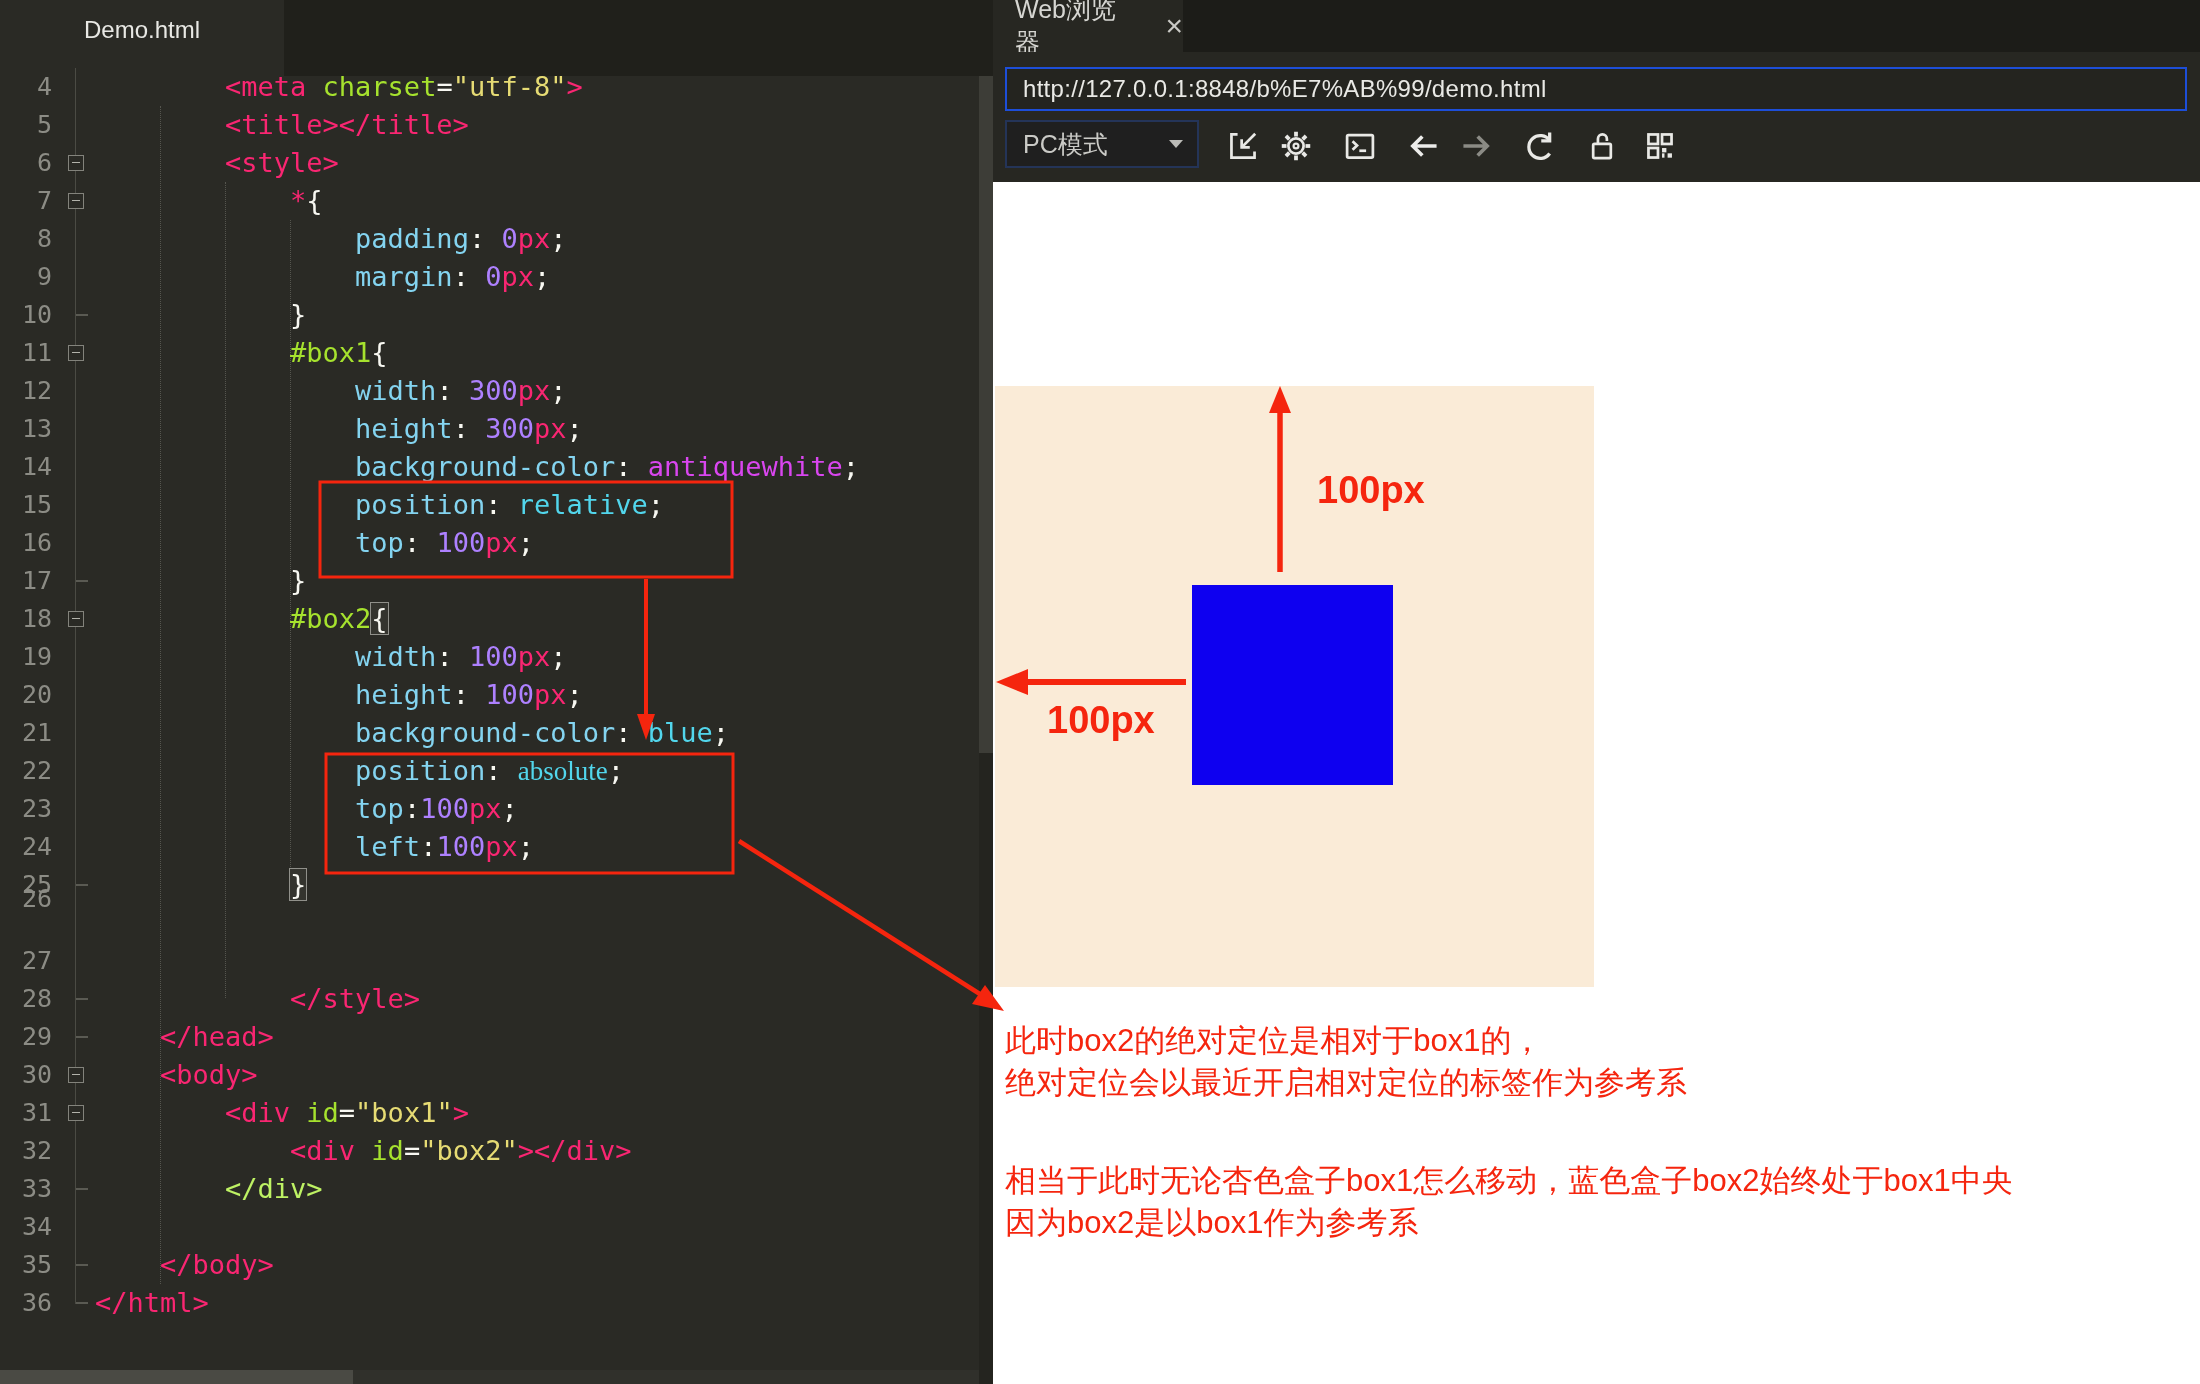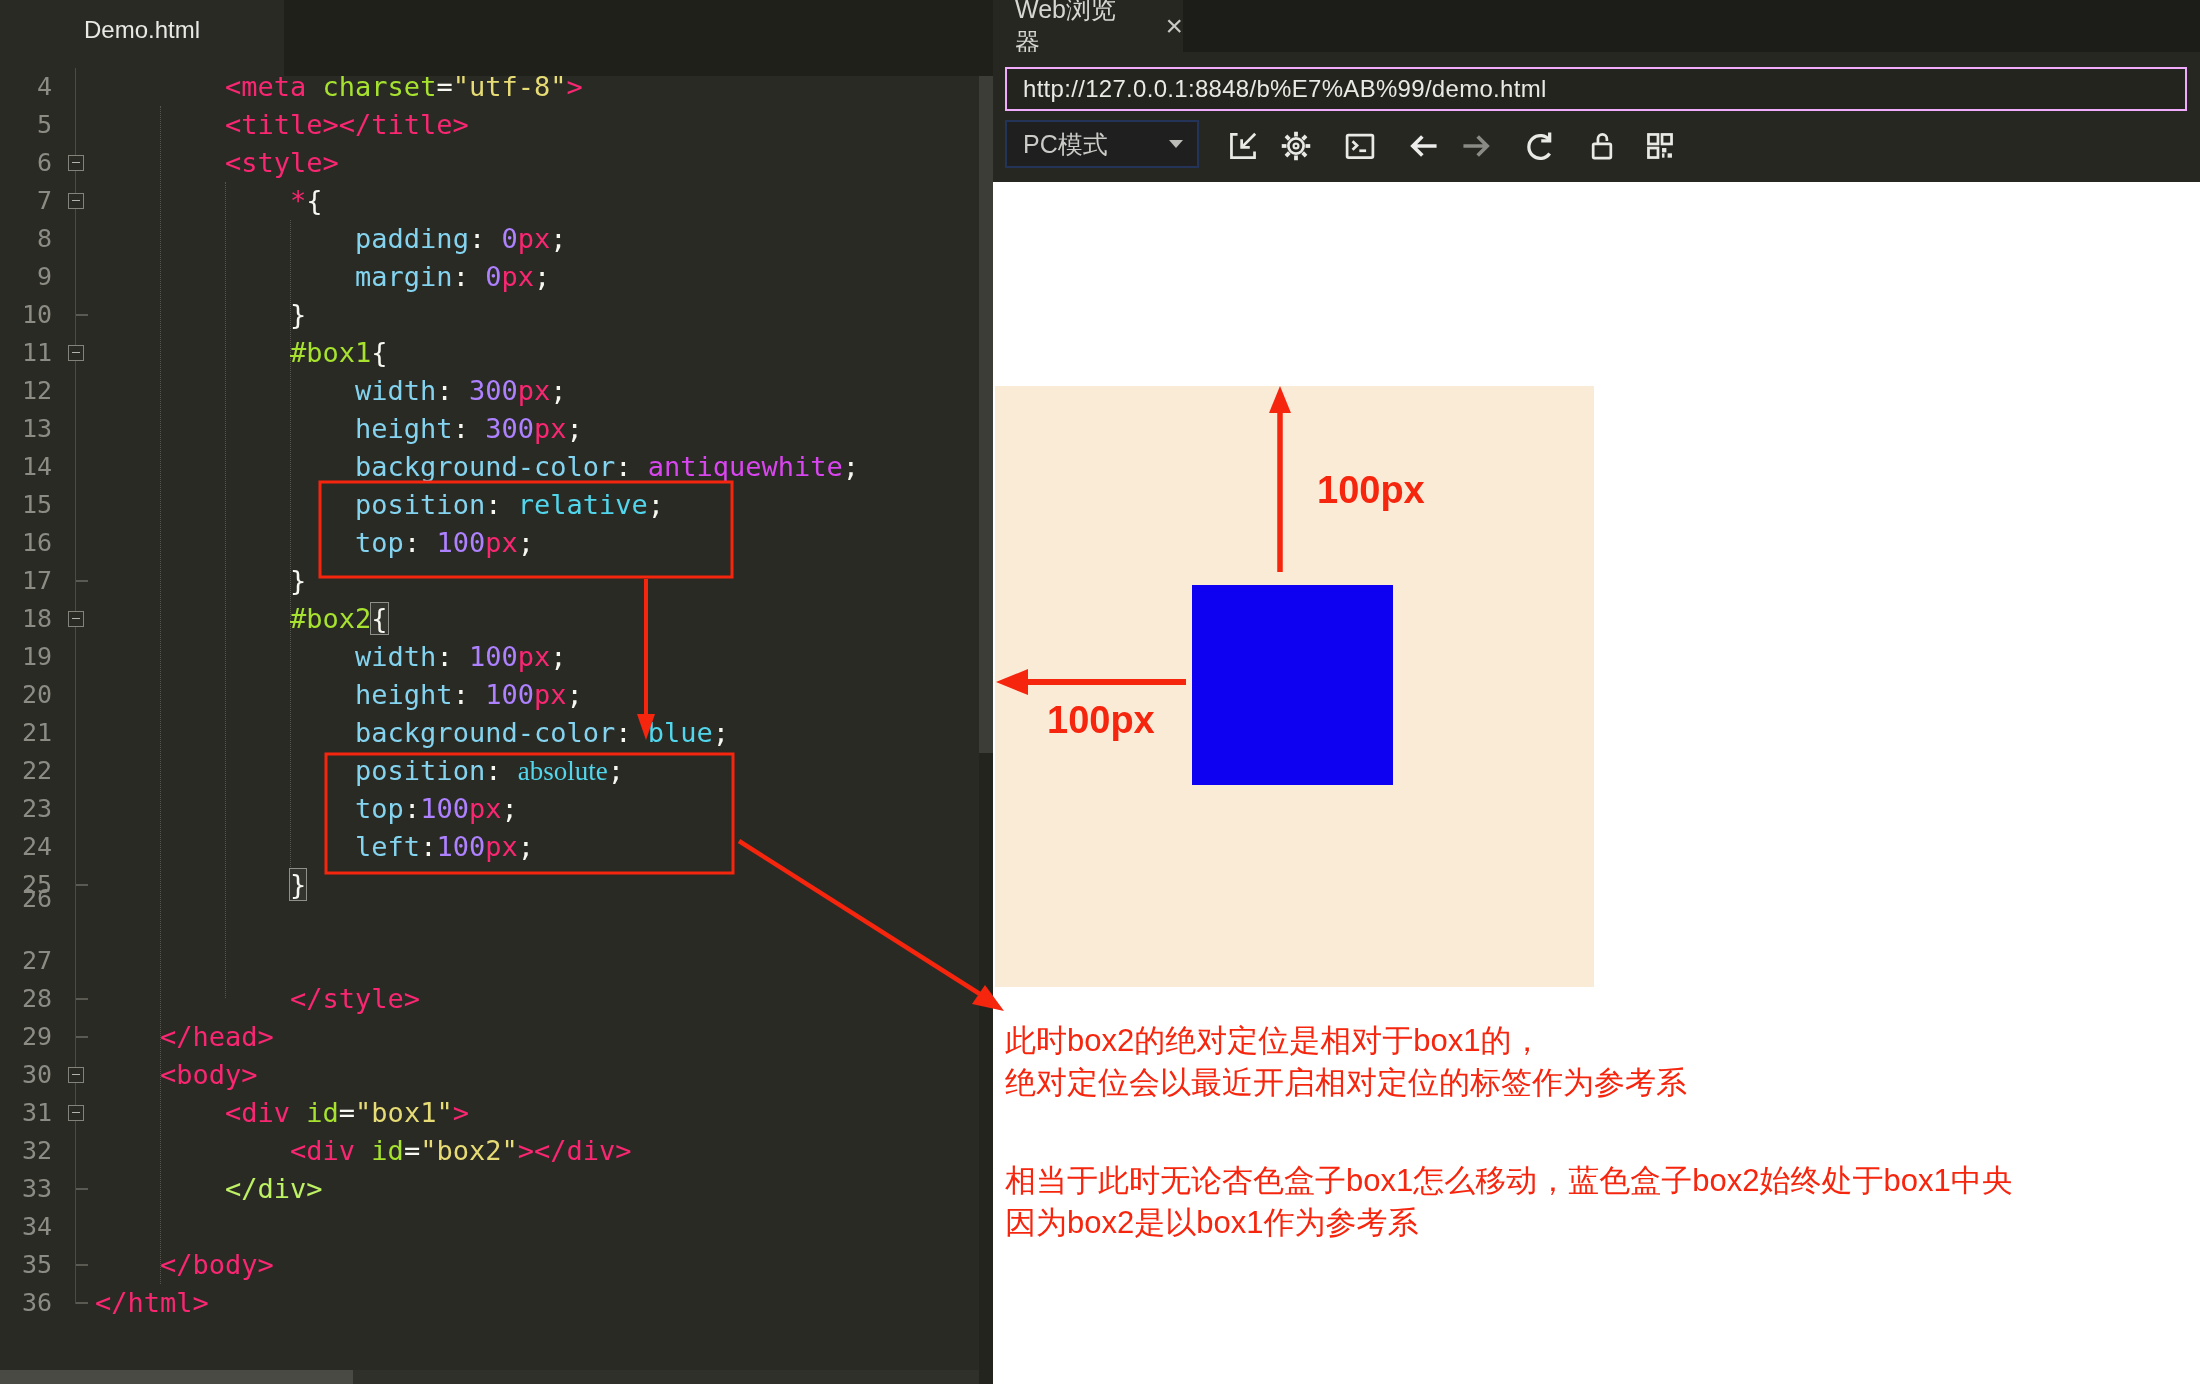--- a/index.html
+++ b/index.html
@@ -35,21 +35,21 @@
   .hscroll-thumb{position:absolute;left:0;top:0;width:353px;height:14px;background:#4a4a44;}
 
   
   .browser{position:absolute;left:993px;top:0;width:1207px;height:1104px;background:#272722;}
   .browser-tabstrip{position:absolute;left:0;top:0;width:1207px;height:52px;background:#1c1c18;}
   .browser-tab{position:absolute;left:0;top:0;width:190px;height:52px;background:#272722;
                display:flex;align-items:center;}
   .browser-tab .tab-label{margin-left:22px;font-size:25px;color:#d6d6d2;}
   .browser-tab .tab-close{margin-left:26px;font-size:30px;line-height:30px;color:#c9c9c5;}
   .chrome{position:absolute;left:0;top:52px;width:1207px;height:130px;background:#272722;}
-  .url-bar{position:absolute;left:12px;top:15px;width:1178px;height:40px;border:2px solid #f0abfc;
+  .url-bar{position:absolute;left:12px;top:15px;width:1178px;height:40px;border:2px solid #1d4ed8;
            background:#24241f;display:flex;align-items:center;}
   .url-bar span{margin-left:16px;font-size:24px;color:#e9e9e5;letter-spacing:.3px;white-space:nowrap;}
   .mode-select{position:absolute;left:12px;top:68px;width:190px;height:44px;border:2px solid #243458;
                background:#1f1f1f;display:flex;align-items:center;}
   .mode-select span{margin-left:16px;font-size:25px;color:#cacac6;}
   .mode-caret{position:absolute;right:14px;top:18px;width:0;height:0;
               border-left:7px solid transparent;border-right:7px solid transparent;border-top:8px solid #bcbcb8;}
   .tb-icon{position:absolute;top:75px;width:38px;height:38px;}
   .viewport{position:absolute;left:0;top:182px;width:1207px;height:1202px;background:#ffffff;}
   .aw-box{position:absolute;left:2px;top:204px;width:599px;height:601px;}

